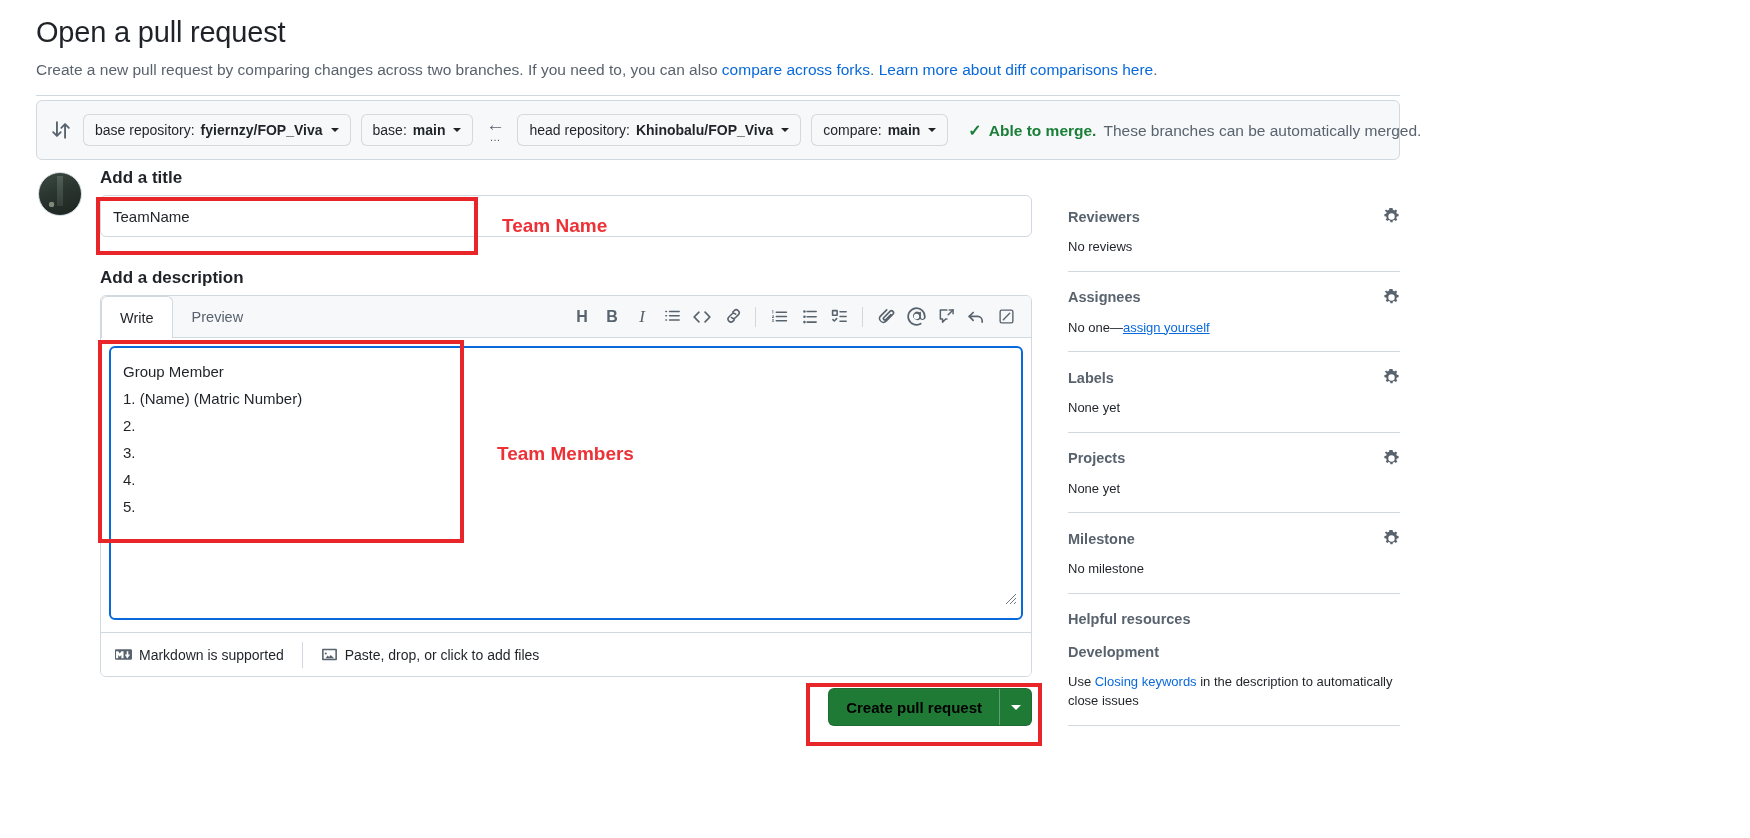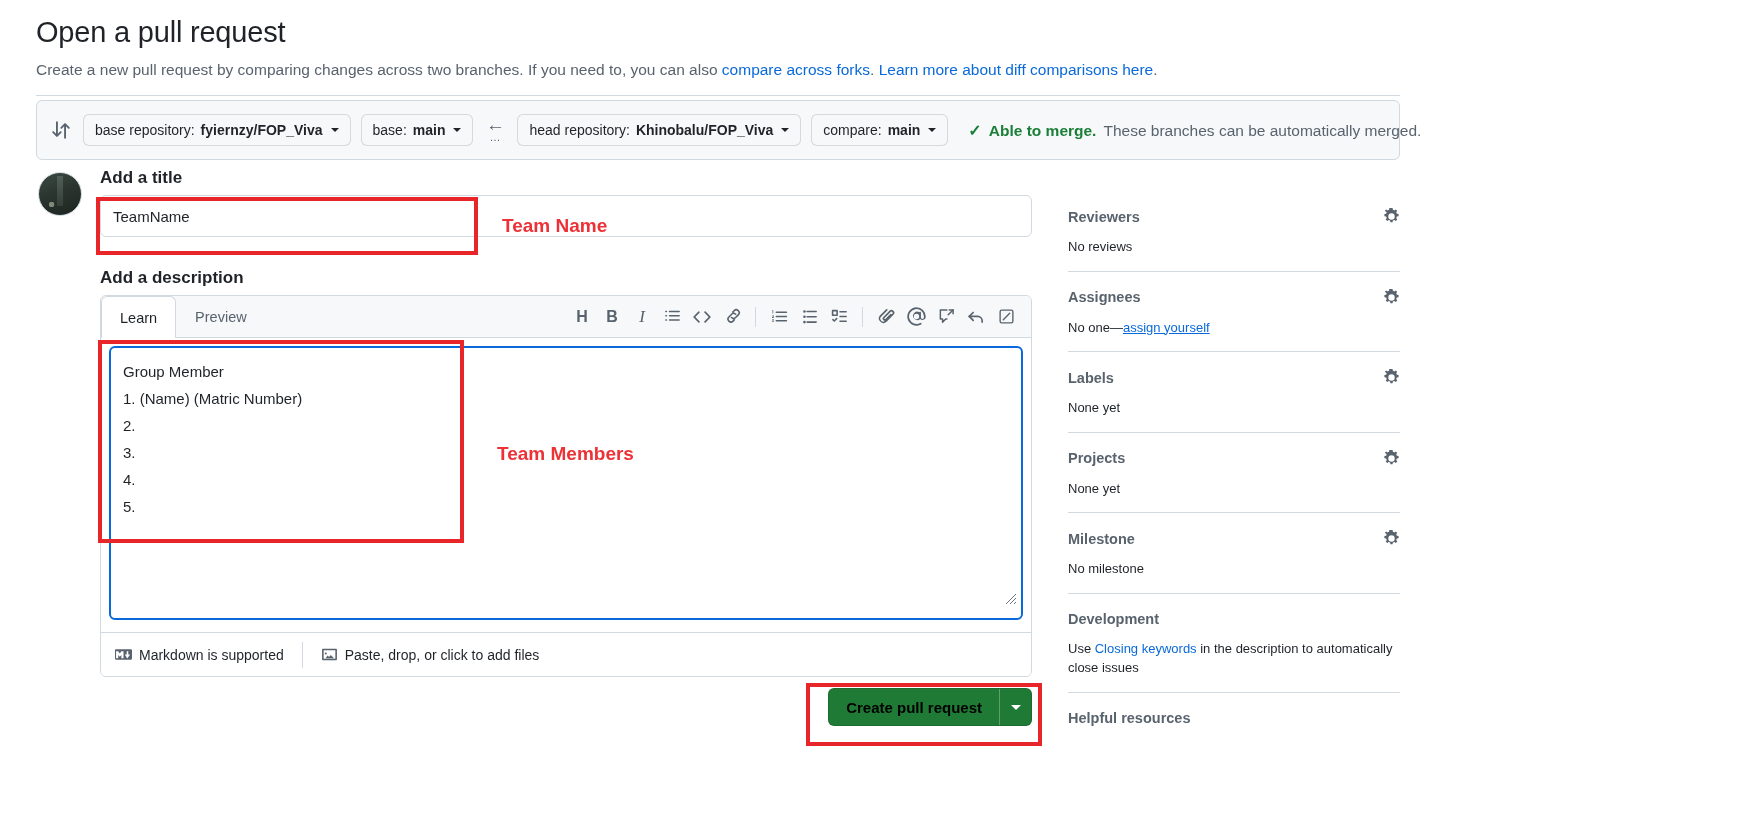--- a/index.html
+++ b/index.html
@@ -292,21 +292,21 @@
   <div class="avatar"></div>
 
   <div class="main">
     <div class="field-label">Add a title</div>
     <input class="title-input" type="text" value="TeamName" style="">
 
     <div class="field-label desc-label">Add a description</div>
 
     <div class="comment-box">
       <div class="tabs-row">
-        <div class="tab active">Learn</div>
+        <div class="tab active">Write</div>
         <div class="tab">Preview</div>
 
         <div class="md-toolbar">
           <div class="md-btn">
               <span class="md-txt">H</span>
             </div>
           <div class="md-btn">
               <span class="md-txt">B</span>
             </div>
           <div class="md-btn">
@@ -483,31 +483,31 @@
               <path d="M8 0c.34 0 .68.02 1 .07l.3 1.6c.5.13.96.33 1.39.58l1.33-.93c.52.4.98.86 1.38 1.38l-.93 1.33c.25.43.45.9.58 1.39l1.6.3a8.2 8.2 0 0 1 0 2l-1.6.3c-.13.5-.33.96-.58 1.39l.93 1.33c-.4.52-.86.98-1.38 1.38l-1.33-.93c-.43.25-.9.45-1.39.58l-.3 1.6a8.2 8.2 0 0 1-2 0l-.3-1.6a5.6 5.6 0 0 1-1.39-.58l-1.33.93c-.52-.4-.98-.86-1.38-1.38l.93-1.33a5.6 5.6 0 0 1-.58-1.39l-1.6-.3a8.2 8.2 0 0 1 0-2l1.6-.3c.13-.5.33-.96.58-1.39L1.6 2.7c.4-.52.86-.98 1.38-1.38l1.33.93c.43-.25.9-.45 1.39-.58l.3-1.6C7.32.02 7.66 0 8 0Zm0 5a3 3 0 1 0 0 6 3 3 0 0 0 0-6Z"></path>
             </svg>
         </span>
       </div>
       <div class="sb-body">No milestone</div>
       <div class="sb-div"></div>
     </div>
 
     <div class="sb-sec">
       <div class="sb-head">
+        <span>Helpful resources</span>
+      </div>
+    </div>
+
+    <div class="sb-sec">
+      <div class="sb-head">
         <span>Development</span>
       </div>
       <div class="sb-body"><span>Use </span><span class="sb-link-plain">Closing keywords</span><span> in the description to automatically close issues</span></div>
       <div class="sb-div"></div>
     </div>
-
-    <div class="sb-sec">
-      <div class="sb-head">
-        <span>Helpful resources</span>
-      </div>
-    </div>
   </div>
 
   <div class="anno-box" style="left:96px; top:197px; width:382px; height:58px;"></div>
   <div class="anno-text" style="left:502px; top:215px;">Team Name</div>
 
   <div class="anno-box" style="left:98px; top:340px; width:366px; height:203px;"></div>
   <div class="anno-text" style="left:497px; top:443px;">Team Members</div>
 
   <div class="anno-box" style="left:806px; top:683px; width:236px; height:63px;"></div>
 

